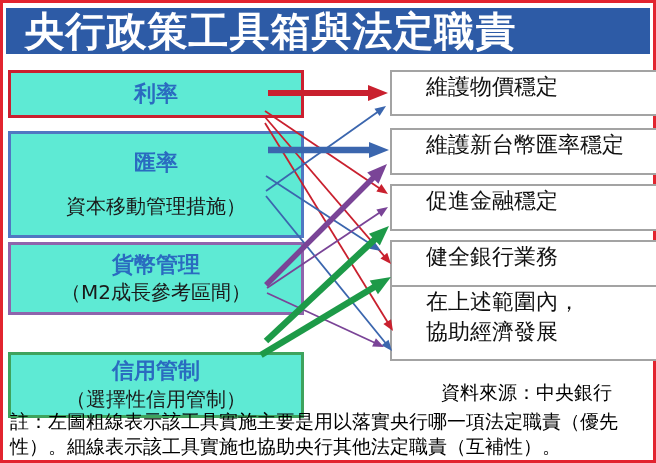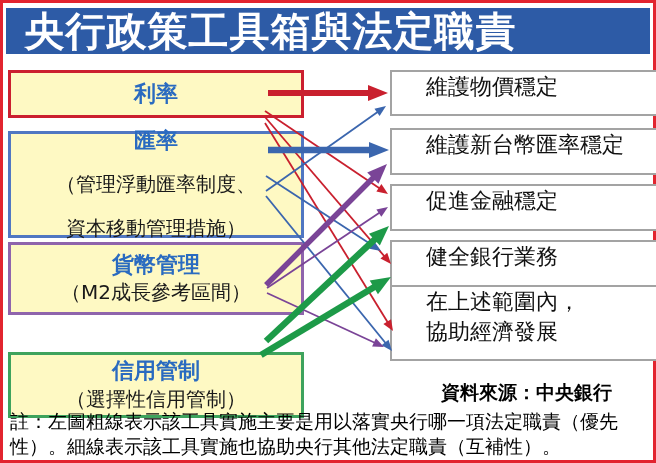--- a/index.html
+++ b/index.html
@@ -10,51 +10,50 @@
     overflow:hidden;
   }
   .banner{
     position:absolute;left:6px;top:8px;width:644px;height:46px;
     display:flex;align-items:center;justify-content:center;
     padding-right:115px;box-sizing:border-box;
   }
   .banner-title{color:#ffffff;font-weight:bold;font-size:40px;letter-spacing:1px;white-space:nowrap;}
   .tool-box{
     position:absolute;left:8px;width:296px;box-sizing:border-box;
-    border:3px solid #888;background:#fef9c3;
+    border:3px solid #888;background:#5eead4;
     display:flex;flex-direction:column;align-items:center;justify-content:center;
   }
   .tool-label{font-size:22px;font-weight:bold;color:#2a6bc0;line-height:1.25;}
   .tool-sub{font-size:20px;color:#1a1a1a;line-height:1.4;text-align:center;white-space:nowrap;}
   .duty-box{
     position:absolute;left:390px;width:310px;box-sizing:border-box;
     border:2px solid #a3a3a3;background:#ffffff;
     display:flex;flex-direction:column;
     padding-left:34px;
   }
   .duty-line{font-size:22px;color:#111;line-height:1.35;white-space:nowrap;}
   .arrows{position:absolute;left:0;top:0;width:656px;height:463px;pointer-events:none;z-index:5;}
-  .source{position:absolute;right:44px;top:380px;font-size:19px;font-weight:bold;color:#000;}
+  .source{position:absolute;right:44px;top:380px;font-size:19px;font-weight:normal;color:#000;}
   .note{position:absolute;left:10px;top:409px;width:640px;font-size:19px;line-height:25px;color:#000;}
 </style>
 </head>
 <body>
 
 <div class="frame">
   <div class="banner" style="background: rgb(45, 91, 166);">
     <span class="banner-title">央行政策工具箱與法定職責</span>
   </div>
 
   <div id="tools-column">
       <div class="tool-box" style="top: 70px; height: 48px; border-color: rgb(203, 31, 47);">
         <div class="tool-label">利率</div>
       </div>
       <div class="tool-box" style="top: 131px; height: 107px; border-color: rgb(80, 119, 194); gap: 16px;">
         <div class="tool-label">匯率</div>
-        <div class="tool-sub">（管理浮動匯率制度、</div>
         <div class="tool-sub">資本移動管理措施）</div>
       </div>
       <div class="tool-box" style="top: 242px; height: 73px; border-color: rgb(143, 100, 172);">
         <div class="tool-label">貨幣管理</div>
         <div class="tool-sub">（M2成長參考區間）</div>
       </div>
       <div class="tool-box" style="top: 328px; height: 66px; border-color: rgb(62, 163, 93); margin-top: 24px;">
         <div class="tool-label">信用管制</div>
         <div class="tool-sub">（選擇性信用管制）</div>
       </div>

